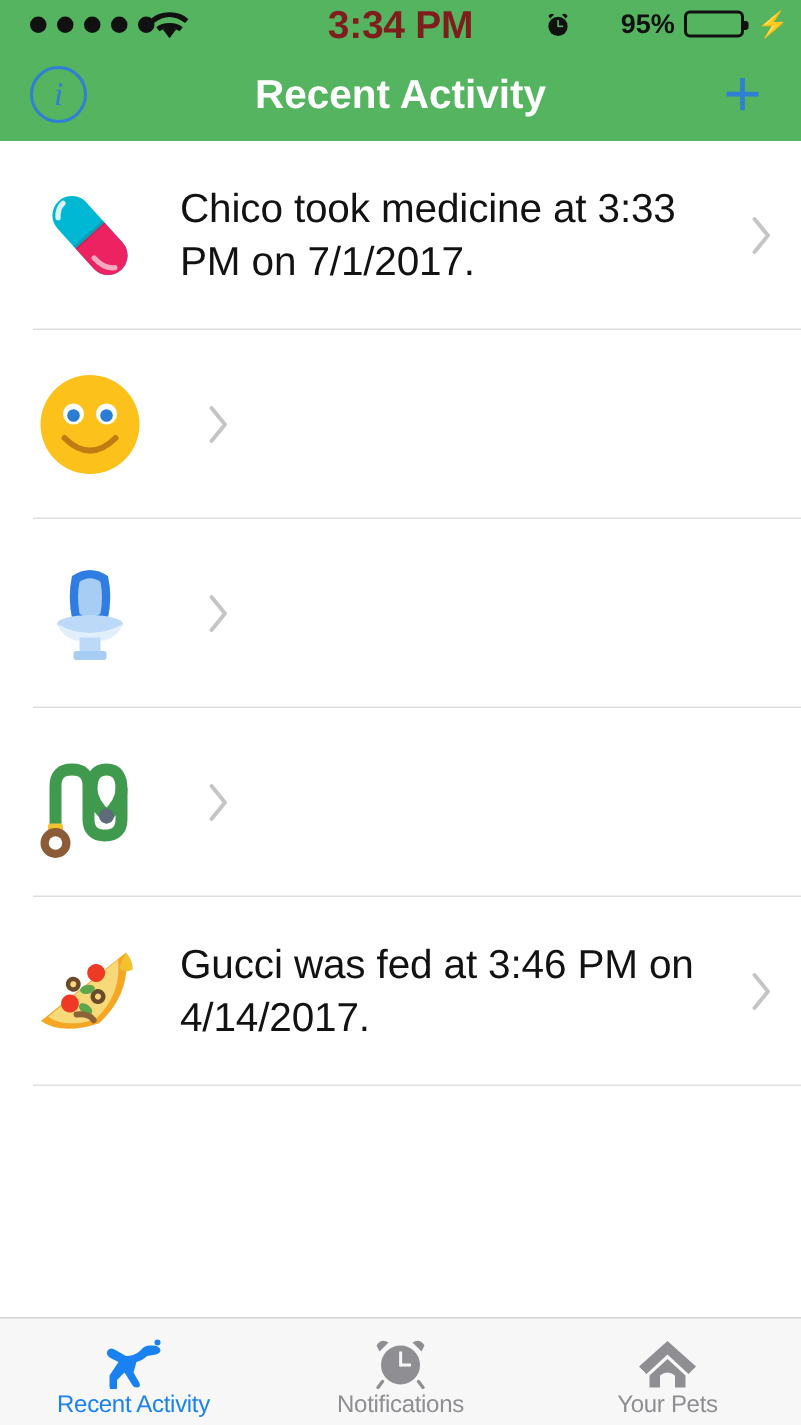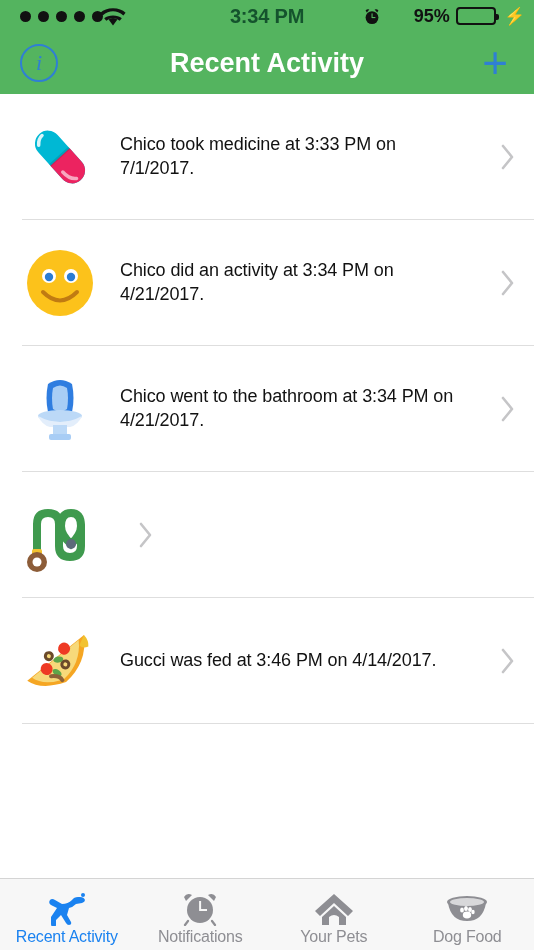--- a/index.html
+++ b/index.html
@@ -21,21 +21,21 @@
     width:534px; height:32px;
     background:#54b45f;
     display:flex; align-items:center;
   }
   .sb-left { position:absolute; left:20px; top:0; height:32px; display:flex; align-items:center; gap:7px; }
   .sb-dot { width:11px; height:11px; border-radius:50%; background:#111; display:block; }
   .sb-wifi { position:absolute; left:100px; top:7px; width:26px; height:19px; }
   .sb-time {
     position:absolute; left:0; right:0; top:0; height:32px;
     display:flex; align-items:center; justify-content:center;
-    font-size:20px; font-weight:bold; color:#14532d; letter-spacing:-0.2px;
+    font-size:26px; font-weight:bold; color:#7f1d1d; letter-spacing:-0.2px;
   }
   .sb-right {
     position:absolute; right:8px; top:0; height:32px;
     display:flex; align-items:center; gap:6px;
   }
   .sb-alarm { width:16px; height:17px; }
   .sb-batt-pct { font-size:18px; font-weight:bold; color:#111;margin-left:28px; }
   .sb-batt {
     position:relative; width:40px; height:18px;
     border:2px solid #111; border-radius:4px; padding:2px;
@@ -86,21 +86,21 @@
     display:flex; align-items:center;
     height:125px;
     cursor:pointer;
   }
   .row-icon {
     width:120px; min-width:120px;
     display:flex; align-items:center; justify-content:center;
   }
   .row-text {
     flex:1;
-    font-size:18px; color:#121212;
+    font-size:27px; color:#121212;
     line-height:1.28;
     padding-right:14px;
     letter-spacing:-0.1px;
   }
   .row-chev {
     width:52px; min-width:52px;
     display:flex; align-items:center; justify-content:center;
   }
   .row-chev svg { display:block; }
   .sep {
@@ -201,41 +201,39 @@
       <div class="row-icon">
         <svg width="78" height="78" viewBox="0 0 78 78">
           <circle cx="39" cy="39" r="33" fill="#fcc21b"></circle>
           <circle cx="28" cy="32" r="7" fill="#ffffff"></circle>
           <circle cx="50" cy="32" r="7" fill="#ffffff"></circle>
           <circle cx="28" cy="33" r="4.2" fill="#2b7cd3"></circle>
           <circle cx="50" cy="33" r="4.2" fill="#2b7cd3"></circle>
           <path d="M22 48 q17 17 34 0" stroke="#c07b12" stroke-width="4" fill="none" stroke-linecap="round"></path>
         </svg>
       </div>
-      <div class="row-text">Chico did an activity at 3:34 PM on 4/21/2017.</div>
       <div class="row-chev">
         <svg width="16" height="28" viewBox="0 0 16 28">
             <path d="M3 3 L12 14 L3 25" stroke="#c5c5c7" stroke-width="2.6" fill="none" stroke-linecap="round" stroke-linejoin="round"></path>
           </svg>
       </div>
     </div>
     <div class="sep"></div>
 
     <div class="row">
       <div class="row-icon">
         <svg width="78" height="78" viewBox="0 0 78 78">
           <path d="M27 14 q12 -8 24 0 q3 14 0 28 q-12 7 -24 0 q-3 -14 0 -28 Z" fill="#2f7de0"></path>
           <path d="M32 18 q7 -5 14 0 q2 10 0 21 q-7 5 -14 0 q-2 -11 0 -21 Z" fill="#a8cdf5"></path>
           <ellipse cx="39" cy="46" rx="22" ry="6" fill="#bcd9f7"></ellipse>
           <path d="M17 46 q22 12 44 0 q-4 9 -12 11 h-20 q-8 -2 -12 -11 Z" fill="#e3eefb"></path>
           <rect x="32" y="55" width="14" height="11" fill="#bcd9f7"></rect>
           <rect x="28" y="64" width="22" height="6" rx="2" fill="#a8cdf5"></rect>
         </svg>
       </div>
-      <div class="row-text">Chico went to the bathroom at 3:34 PM on 4/21/2017.</div>
       <div class="row-chev">
         <svg width="16" height="28" viewBox="0 0 16 28">
             <path d="M3 3 L12 14 L3 25" stroke="#c5c5c7" stroke-width="2.6" fill="none" stroke-linecap="round" stroke-linejoin="round"></path>
           </svg>
       </div>
     </div>
     <div class="sep"></div>
 
     <div class="row">
       <div class="row-icon">
@@ -316,33 +314,16 @@
     <div class="tab">
       <div class="tab-icon">
         <svg width="40" height="34" viewBox="0 0 40 34">
           <path d="M20 2 L39 19 L34 24 L20 11 L6 24 L1 19 Z" fill="#8e8e93"></path>
           <path d="M20 14 L32 25 L32 33 L25 33 L25 25 q-5 -4 -10 0 l0 8 l-7 0 l0 -8 Z" fill="#8e8e93"></path>
         </svg>
       </div>
       <div class="tab-label">Your Pets</div>
     </div>
 
-    <div class="tab">
-      <div class="tab-icon">
-        <svg width="44" height="34" viewBox="0 0 44 34">
-          <ellipse cx="22" cy="10" rx="20" ry="6" fill="#8e8e93"></ellipse>
-          <ellipse cx="22" cy="10" rx="17" ry="4" fill="#d8d8da"></ellipse>
-          <path d="M3 11 q3 18 19 18 q16 0 19 -18 q-19 8 -38 0 Z" fill="#8e8e93"></path>
-          <g fill="#ffffff">
-            <ellipse cx="22" cy="23" rx="4.2" ry="3.4"></ellipse>
-            <ellipse cx="17" cy="18" rx="1.9" ry="2.5"></ellipse>
-            <ellipse cx="21" cy="16.5" rx="1.9" ry="2.6"></ellipse>
-            <ellipse cx="25" cy="17.5" rx="1.9" ry="2.5"></ellipse>
-            <ellipse cx="28" cy="20" rx="1.7" ry="2.2"></ellipse>
-          </g>
-        </svg>
-      </div>
-      <div class="tab-label">Dog Food</div>
-    </div>
 
   </div>
 
 </div>
 
 </body></html>

